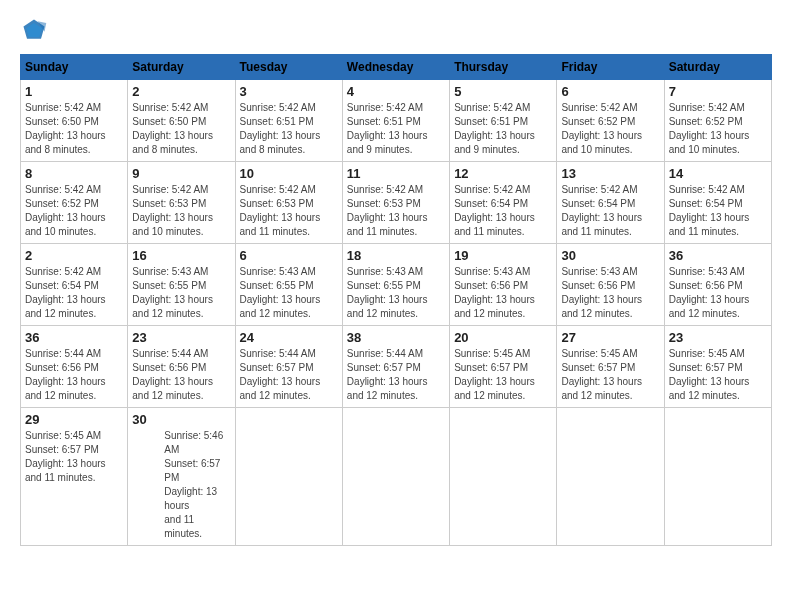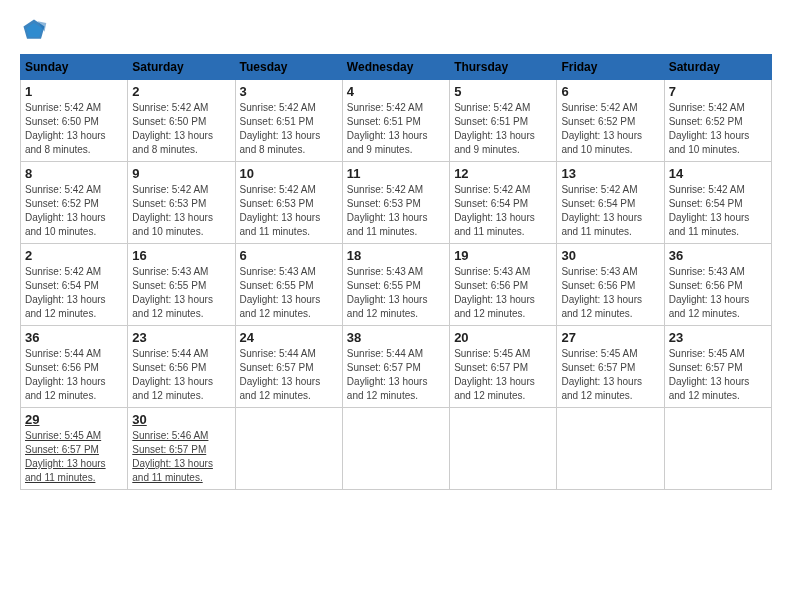--- a/index.html
+++ b/index.html
@@ -77,21 +77,20 @@
       vertical-align: top;
       border: 1px solid #ccc;
       padding: 4px 4px 4px 4px;
       font-size: 9.5px;
       color: #333;
       background: #fff;
       height: 80px;
     }
     .calendar tr:last-child td {
       height: 72px;
-      text-decoration: underline;
     }
     .day-num {
       font-size: 13px;
       font-weight: bold;
       color: #222;
       display: block;
       margin-bottom: 2px;
     }
     .day-info {
       font-size: 10px;
@@ -344,21 +343,21 @@
         <tr>
           <td>
             <span class="day-num">29</span>
             <div class="day-info" style="white-space: pre-line;">Sunrise: 5:45 AM
 Sunset: 6:57 PM
 Daylight: 13 hours
 and 11 minutes.</div>
           </td>
           <td>
             <span class="day-num">30</span>
-            <div class="day-info" style="white-space: pre-line;">Sunrise: 5:46 AM
+            <div class="day-info" style="white-space: pre-line; margin-left: 32px;">Sunrise: 5:46 AM
 Sunset: 6:57 PM
 Daylight: 13 hours
 and 11 minutes.</div>
           </td>
           <td class="empty-cell"></td>
           <td class="empty-cell"></td>
           <td class="empty-cell"></td>
           <td class="empty-cell"></td>
           <td class="empty-cell"></td>
         </tr>

